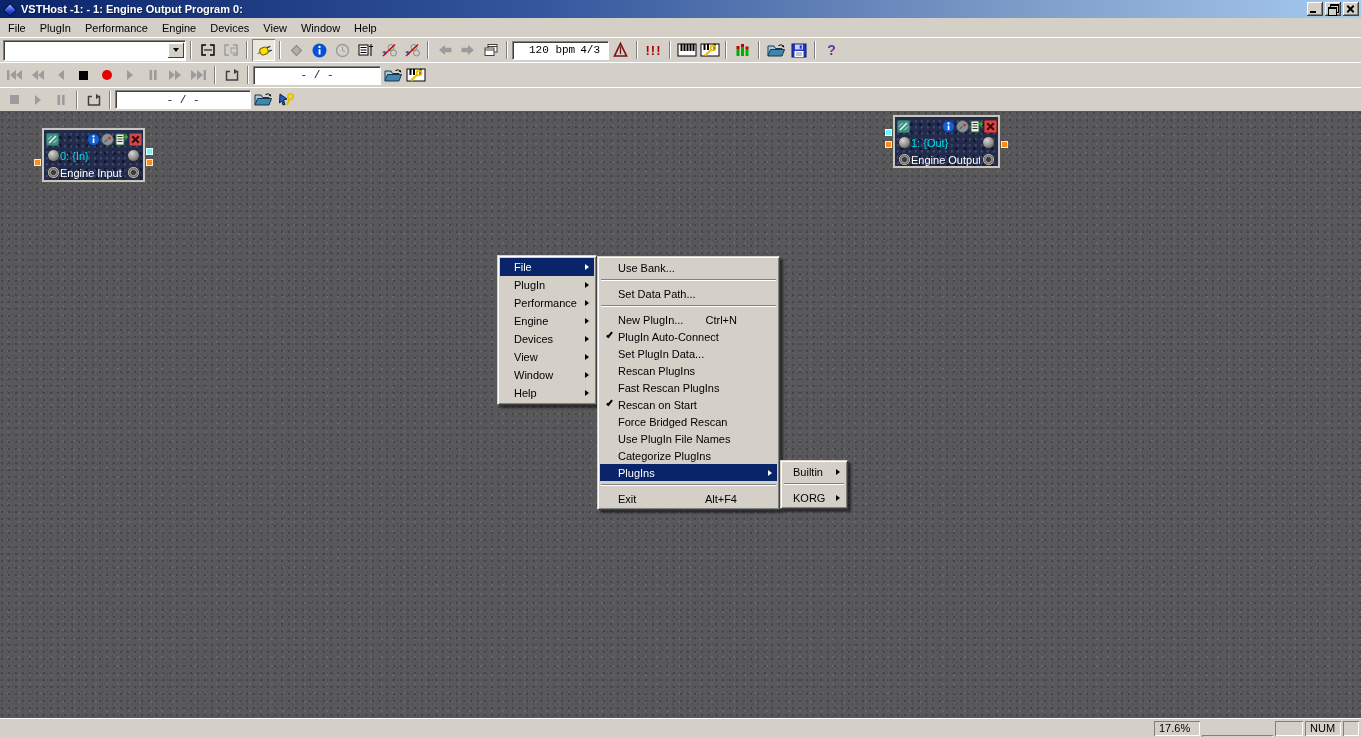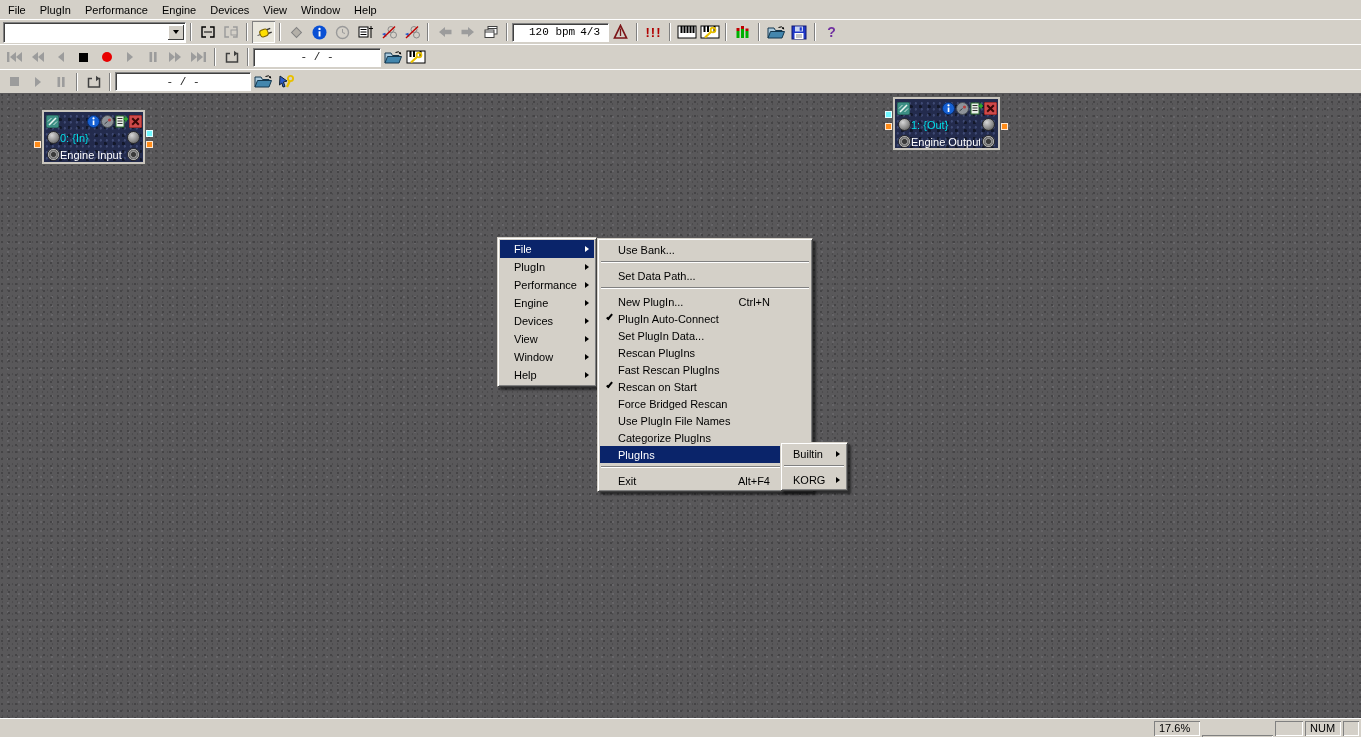--- a/index.html
+++ b/index.html
@@ -87,20 +87,27 @@
   
   .statusbar { height:19px; background:#d4d0c8; border-top:1px solid #fff; display:flex; align-items:center; padding:1px 2px; flex:0 0 auto; }
   .sb-main { flex:1; }
   .sb-panel { height:15px; box-shadow:inset 1px 1px 0 #808080, inset -1px -1px 0 #fff; margin-left:2px; padding:1px 5px; display:flex; align-items:center; }
 </style>
 </head>
 <body>
 
 <div class="win">
 
+  <div class="titlebar">
+    <span class="app-icon"></span>
+    <span class="title-text">VSTHost -1:  - 1: Engine Output Program 0:</span>
+    <span class="winbtn g-min"></span>
+    <span class="winbtn g-restore"></span>
+    <span class="winbtn g-close"></span>
+  </div>
 
   <div class="menubar">
     <span class="mitem">File</span>
     <span class="mitem">PlugIn</span>
     <span class="mitem">Performance</span>
     <span class="mitem">Engine</span>
     <span class="mitem">Devices</span>
     <span class="mitem">View</span>
     <span class="mitem">Window</span>
     <span class="mitem">Help</span>
@@ -532,21 +539,21 @@
       <div class="mi">
           <span class="lbl">Window</span>
           <span class="arrow"></span>
         </div>
       <div class="mi">
           <span class="lbl">Help</span>
           <span class="arrow"></span>
         </div>
     </div>
 
-    <div class="menu menu-l2" style="left:597px; top:145px; width:216px;">
+    <div class="menu menu-l2" style="left:597px; top:145px; width:183px;">
       <div class="mi">
           <span class="lbl">Use Bank...</span>
         </div>
       <div class="msep"></div>
       <div class="mi">
           <span class="lbl">Set Data Path...</span>
         </div>
       <div class="msep"></div>
       <div class="mi">
           <span class="lbl">New PlugIn...</span>

